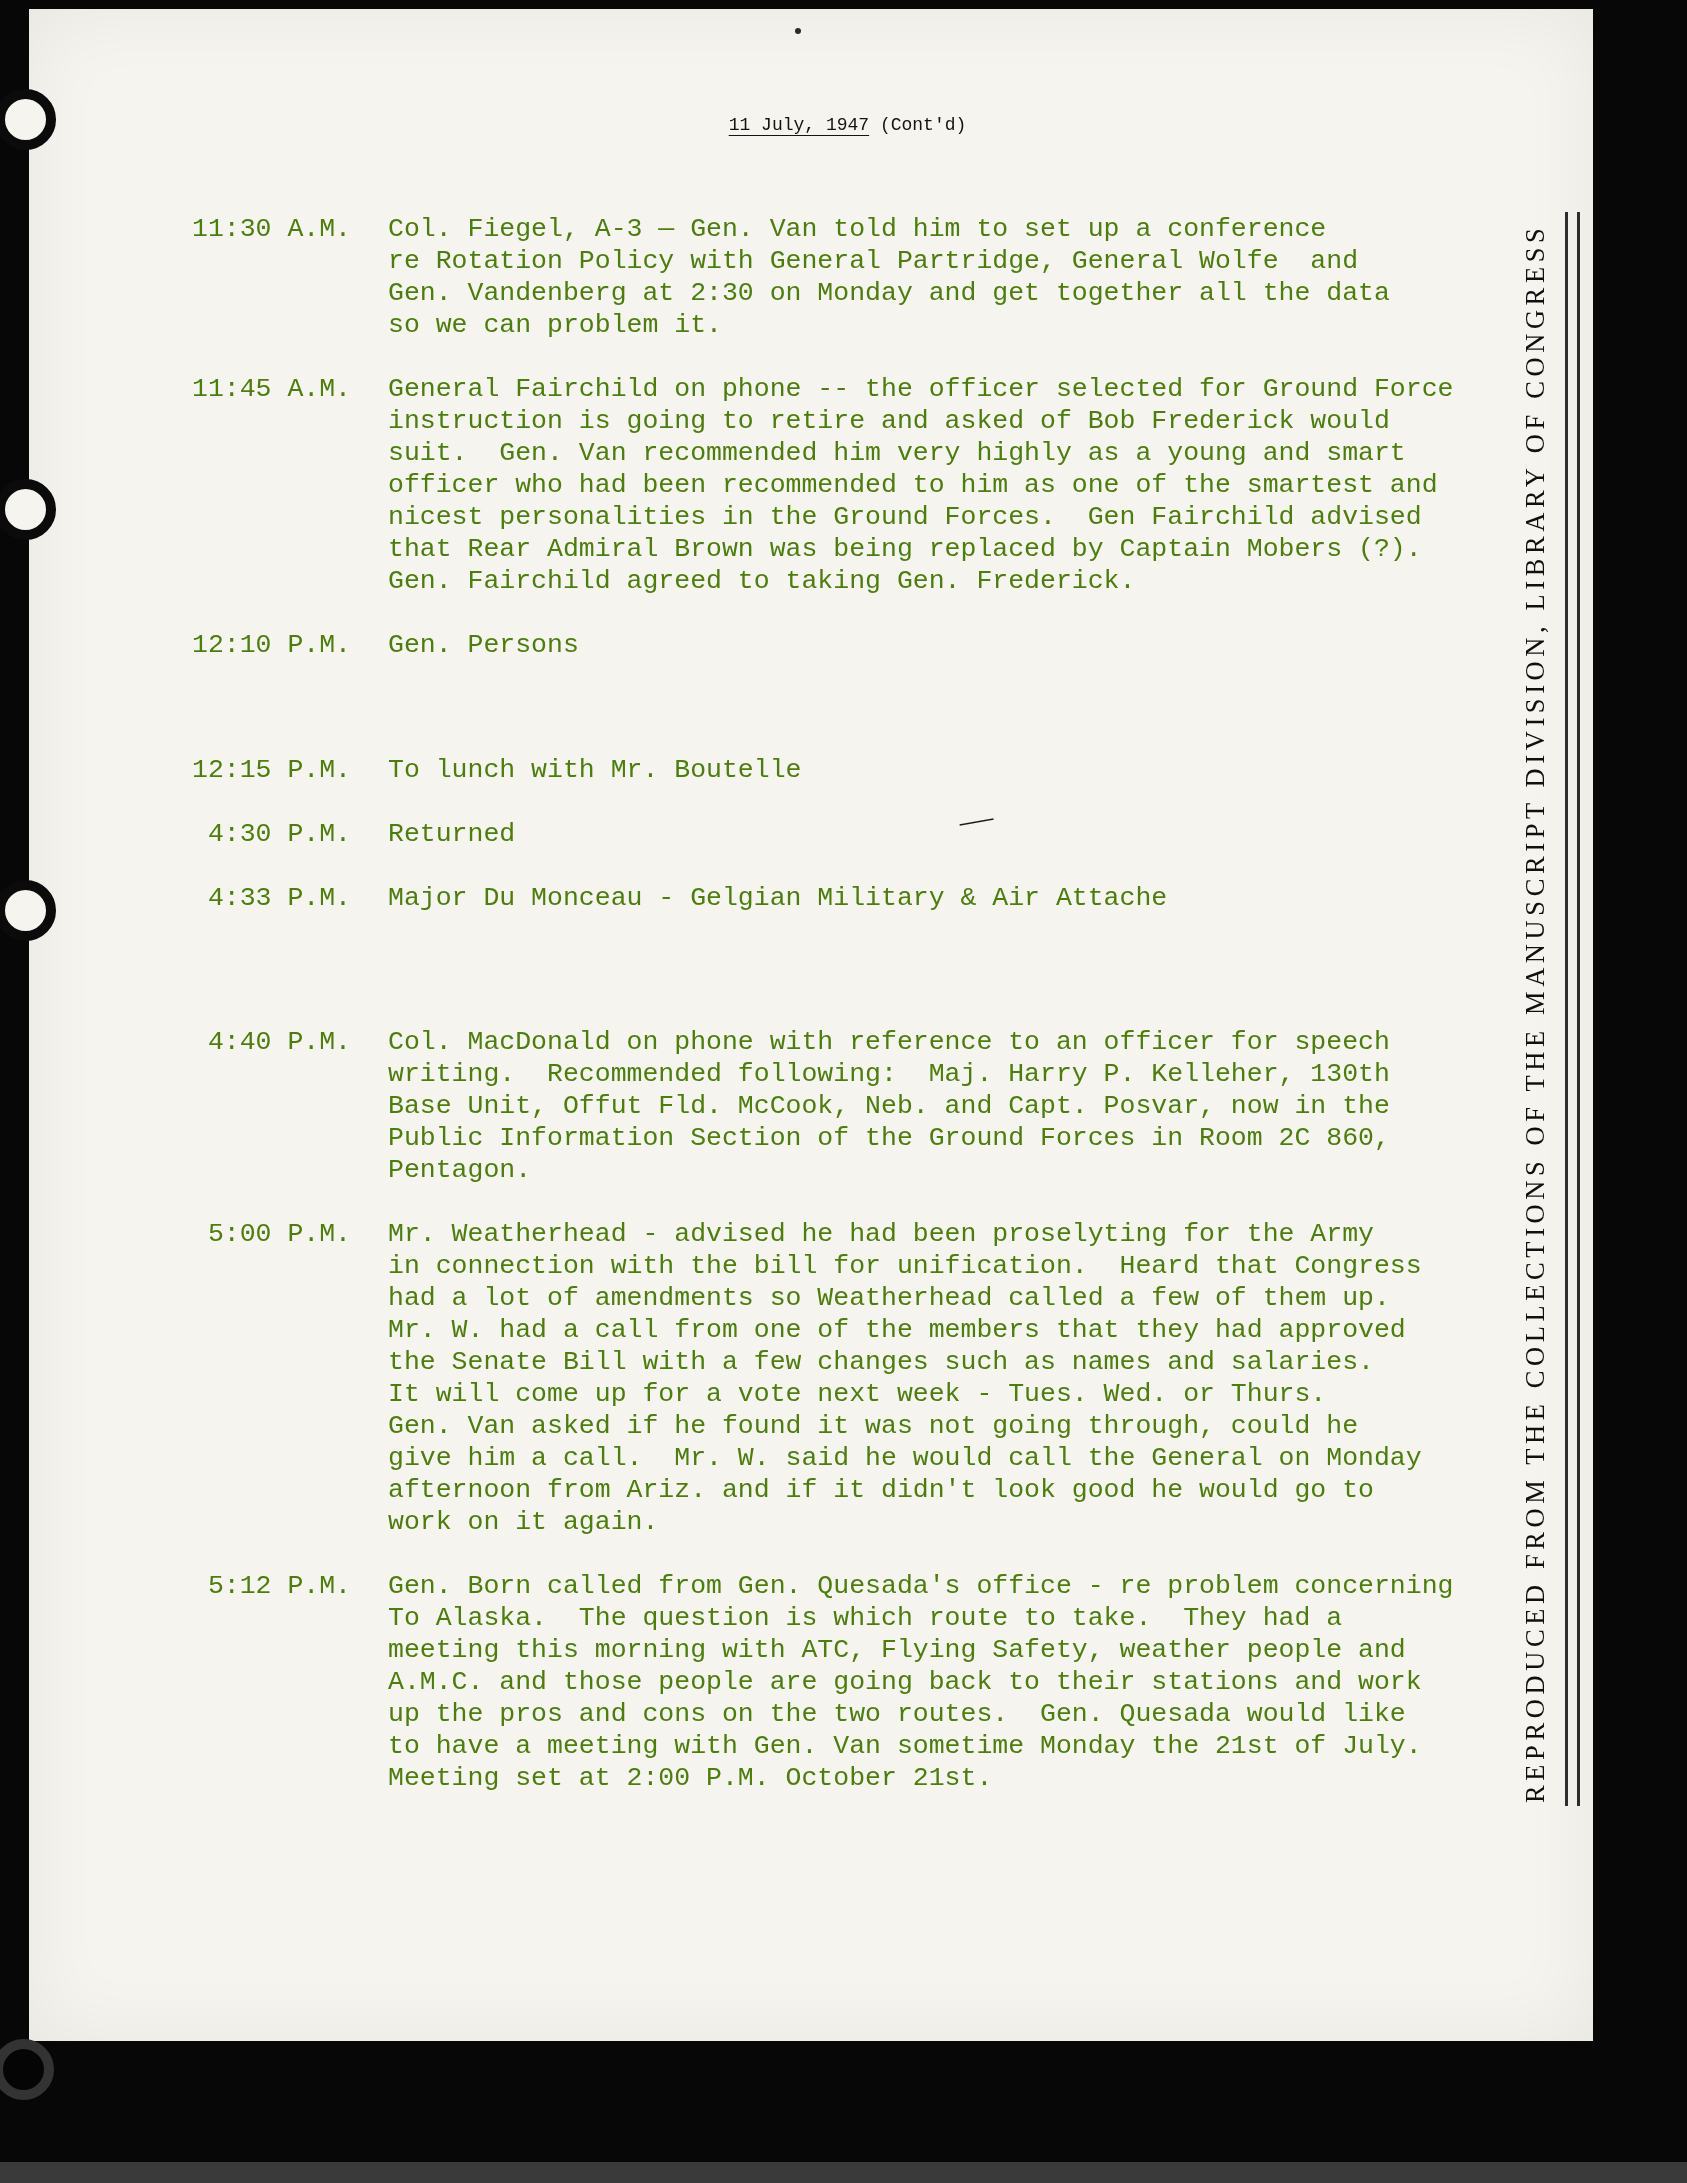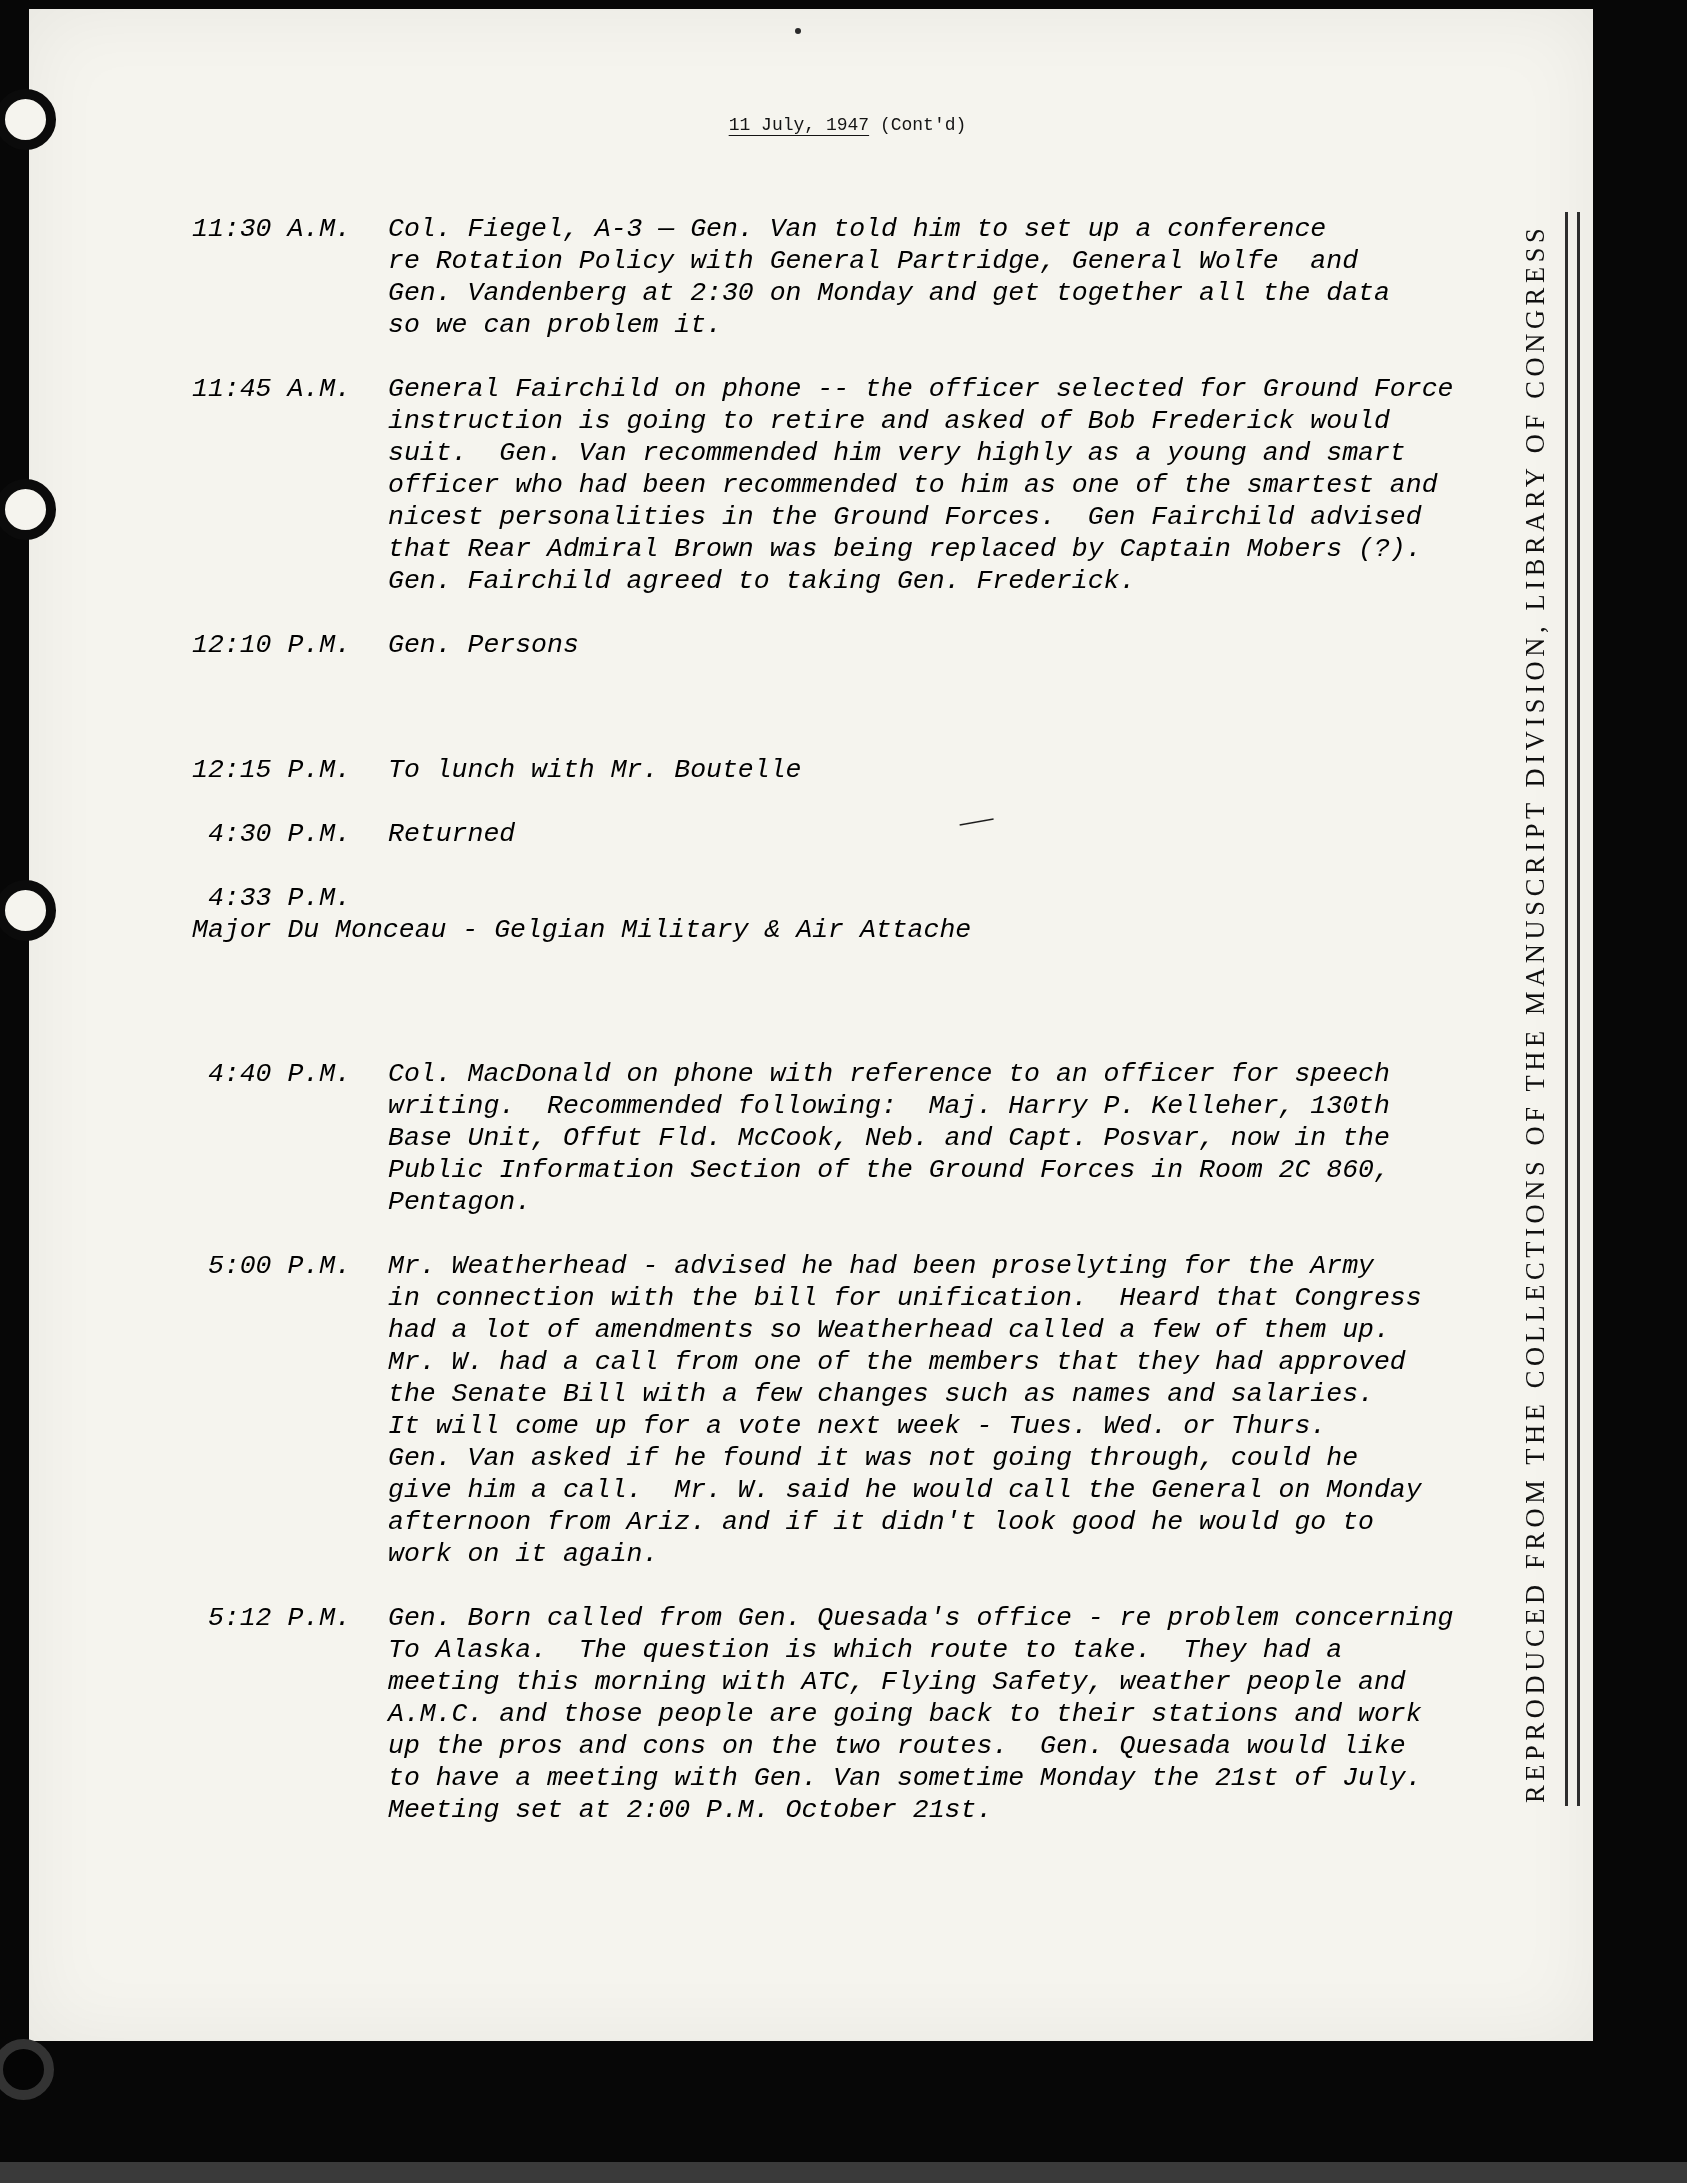--- a/index.html
+++ b/index.html
@@ -29,33 +29,32 @@
   }
   .title-date {
     text-decoration:underline;
     text-underline-offset:4.6px;
   }
   .entries {
     position:absolute;
     top:204px; left:163px;
     width:1323px;
     font-size:26.5px;
-    color:#000000;
-    font-style:italic;
+    color:#4d7c0f;
   }
   .entry { display:flex; margin-bottom:32px; }
   .entry .time {
     width:196px; flex:none;
     line-height:32px;
     white-space:pre;
   }
   .entry .body { flex:1; }
   .line { line-height:32px; white-space:pre-wrap; }
   .gap-large  { margin-bottom:93px; }
-  .gap-xlarge { margin-bottom:112px;flex-direction:column; }
+  .gap-xlarge { margin-bottom:112px; }
 
   .sidebar-text {
     position:absolute;
     left:774px; top:1027px;
     width:1522px; height:30px;
     transform:rotate(-90deg);
     font-family:"Liberation Serif", serif;
     font-size:26.5px;
     letter-spacing:4.6px;
     color:#101010;

